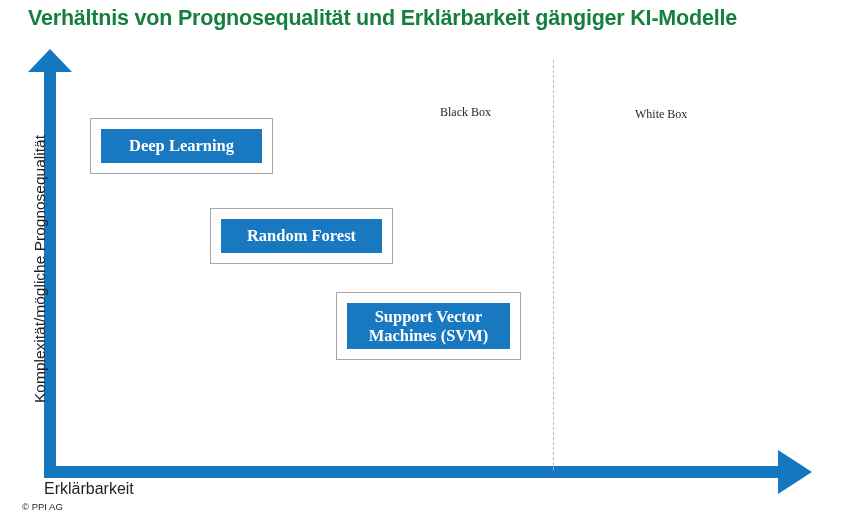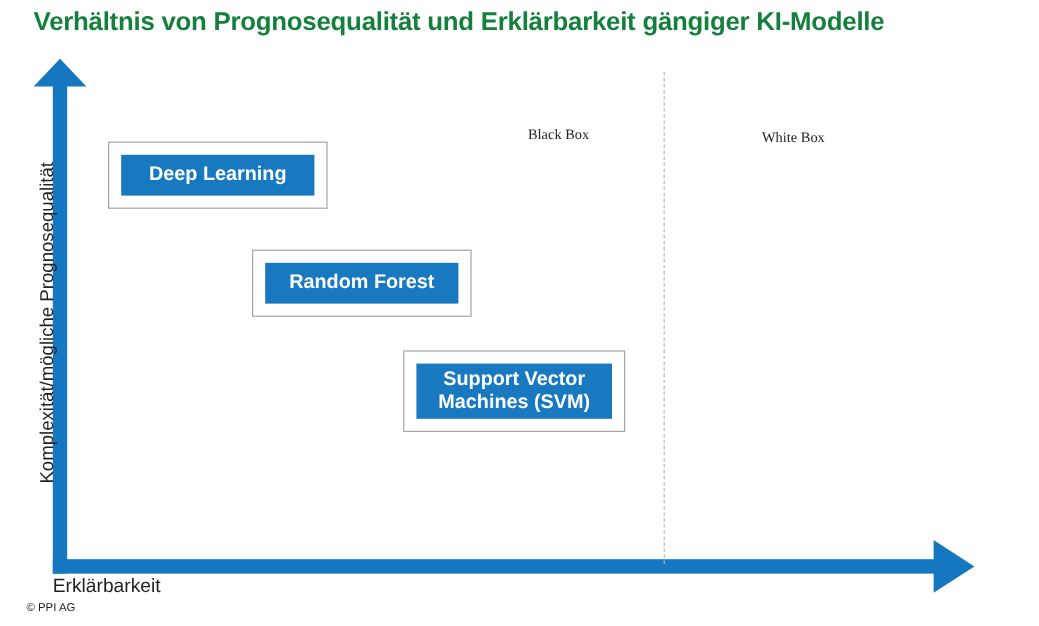--- a/index.html
+++ b/index.html
@@ -125,20 +125,21 @@
     background: #1878c0;
     color: #ffffff;
     font-size: 16.5px;
     font-weight: bold;
     display: flex;
     align-items: center;
     justify-content: center;
     text-align: center;
     line-height: 1.16;
     box-sizing: border-box;
+    font-family: Liberation Serif, serif;
   }
   .model-fill span { display: block; }
 
   .box-deep-learning { left: 90px;  top: 118px; width: 183px; height: 56px; }
   .box-random-forest { left: 210px; top: 208px; width: 183px; height: 56px; }
   .box-svm           { left: 336px; top: 292px; width: 185px; height: 68px; }
   .box-svm .model-fill { font-size: 16.5px; }
   .box-decision-tree { left: 526px; top: 391px; width: 183px; height: 56px; }
 
   

